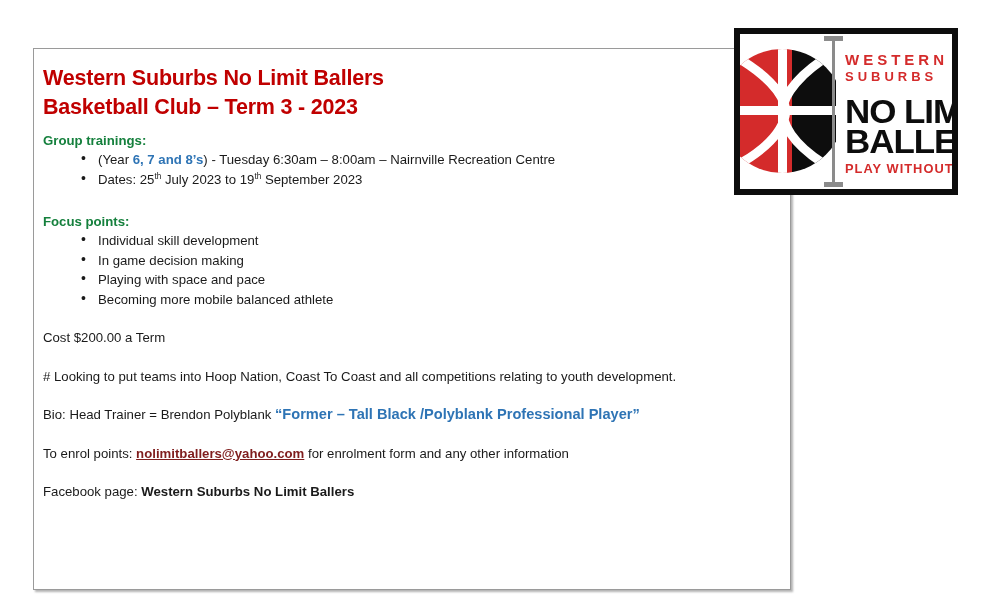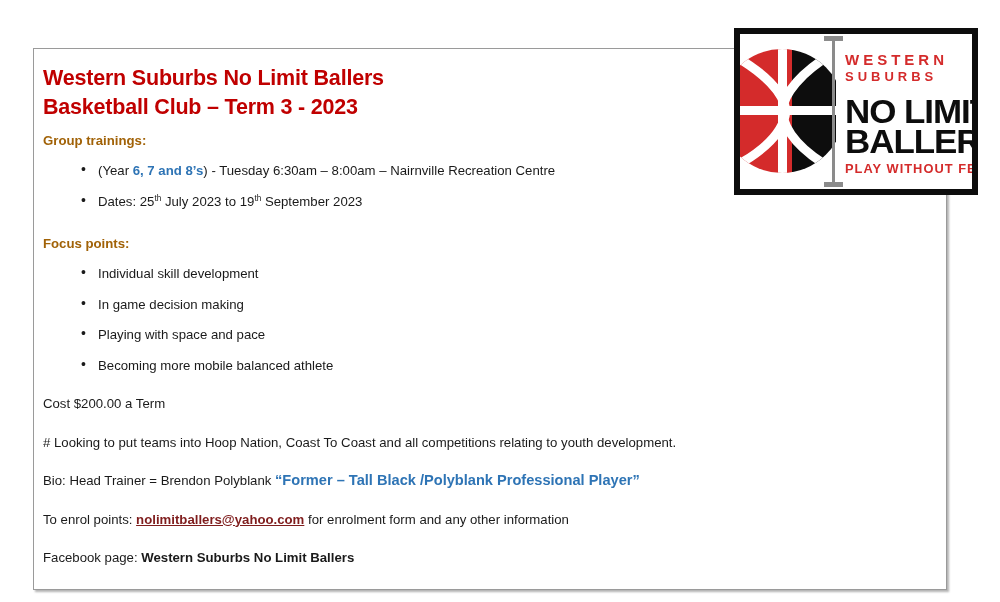--- a/index.html
+++ b/index.html
@@ -13,21 +13,21 @@
     font-family: "Liberation Sans", sans-serif;
     overflow: hidden;
     position: relative;
   }
 
   
   #doc-card {
     position: absolute;
     left: 33px;
     top: 48px;
-    width: 914px;
+    width: 758px;
     height: 542px;
     background: #ffffff;
     border: 1px solid #9a9a9a;
     box-sizing: border-box;
     box-shadow: 2px 2px 2px rgba(0,0,0,0.30);
   }
 
   #doc-body {
     position: absolute;
     left: 9px;
@@ -45,37 +45,36 @@
     white-space: nowrap;
   }
   .title-block {
     margin-top: 9px;
     margin-bottom: 0;
   }
 
   .sec-head {
     font-size: 13.2px;
     font-weight: bold;
-    color: #a16207;
+    color: #15803d;
     line-height: 19px;
   }
 
   ul.bullets {
     list-style: none;
     margin: 0;
     padding: 0;
   }
   ul.bullets li {
     position: relative;
     padding-left: 55px;
     font-size: 13.2px;
     line-height: 19.5px;
     color: #1a1a1a;
     white-space: nowrap;
-    margin-top: 11px;
   }
   ul.bullets li:before {
     content: "\2022";
     position: absolute;
     left: 38px;
     top: -1px;
     font-size: 14px;
     color: #1a1a1a;
   }
 
@@ -106,21 +105,21 @@
     color: #7f1d1d;
     font-weight: bold;
     text-decoration: underline;
   }
 
   
   #logo {
     position: absolute;
     left: 734px;
     top: 28px;
-    width: 244px;
+    width: 224px;
     height: 167px;
     background: #ffffff;
     border: 6px solid #0d0d0d;
     box-sizing: border-box;
     overflow: hidden;
   }
   #logo-inner {
     position: absolute;
     inset: 0;
     background: #ffffff;

